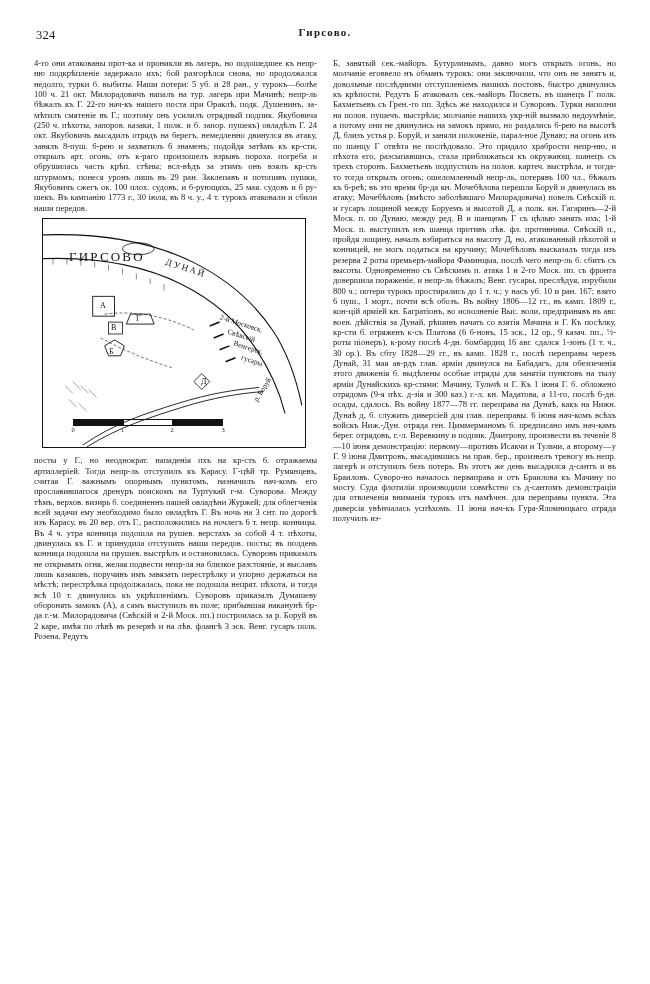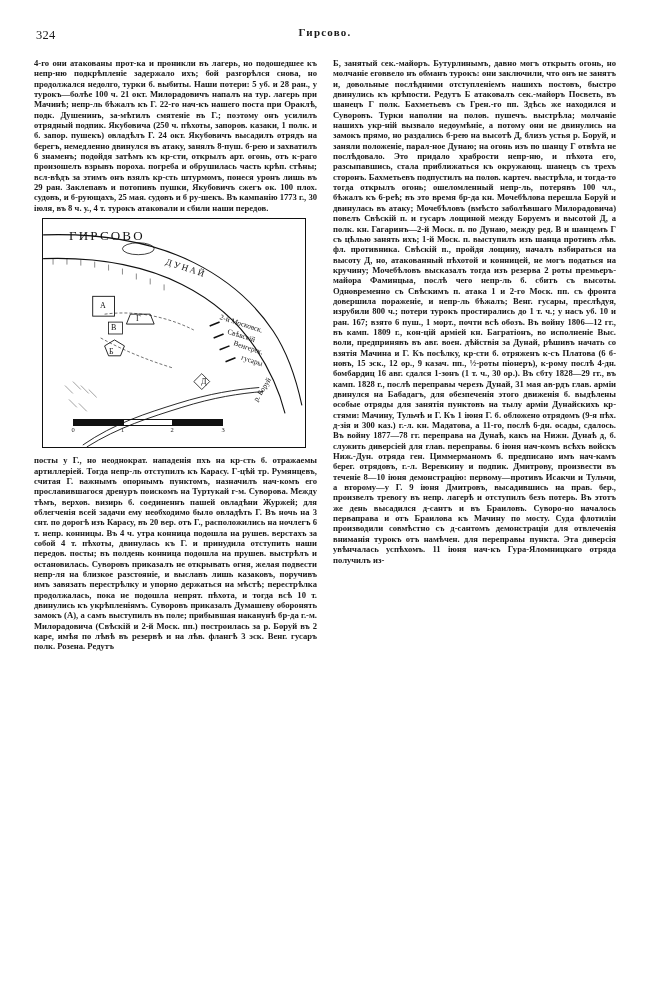--- a/index.html
+++ b/index.html
@@ -58,21 +58,20 @@
   .col p, .col div.para {
     margin: 0;
     font-size: 8.6px;
     line-height: 10.35px;
     text-align: justify;
     text-justify: inter-word;
     hyphens: manual;
   }
   .para-first {
     text-indent: 0;
-    font-weight: bold;
   }
   i, .ital { font-style: italic; }
 
   
   .map-figure {
     width: 283px;
     height: 232px;
     margin: 5px 0 5px 0;
     position: relative;
   }
@@ -87,21 +86,21 @@
     overflow: hidden;
   }
   .map-inner {
     position: absolute;
     left: 0; top: 0;
     width: 100%; height: 100%;
   }
   .map-title {
     position: absolute;
     left: 26px;
-    top: 9px;
+    top: 30px;
     font-size: 13px;
     letter-spacing: 2.2px;
     font-family: "Liberation Serif", serif;
     color: #111;
   }
   .river-label {
     position: absolute;
     font-size: 9px;
     letter-spacing: 2px;
     color: #111;

